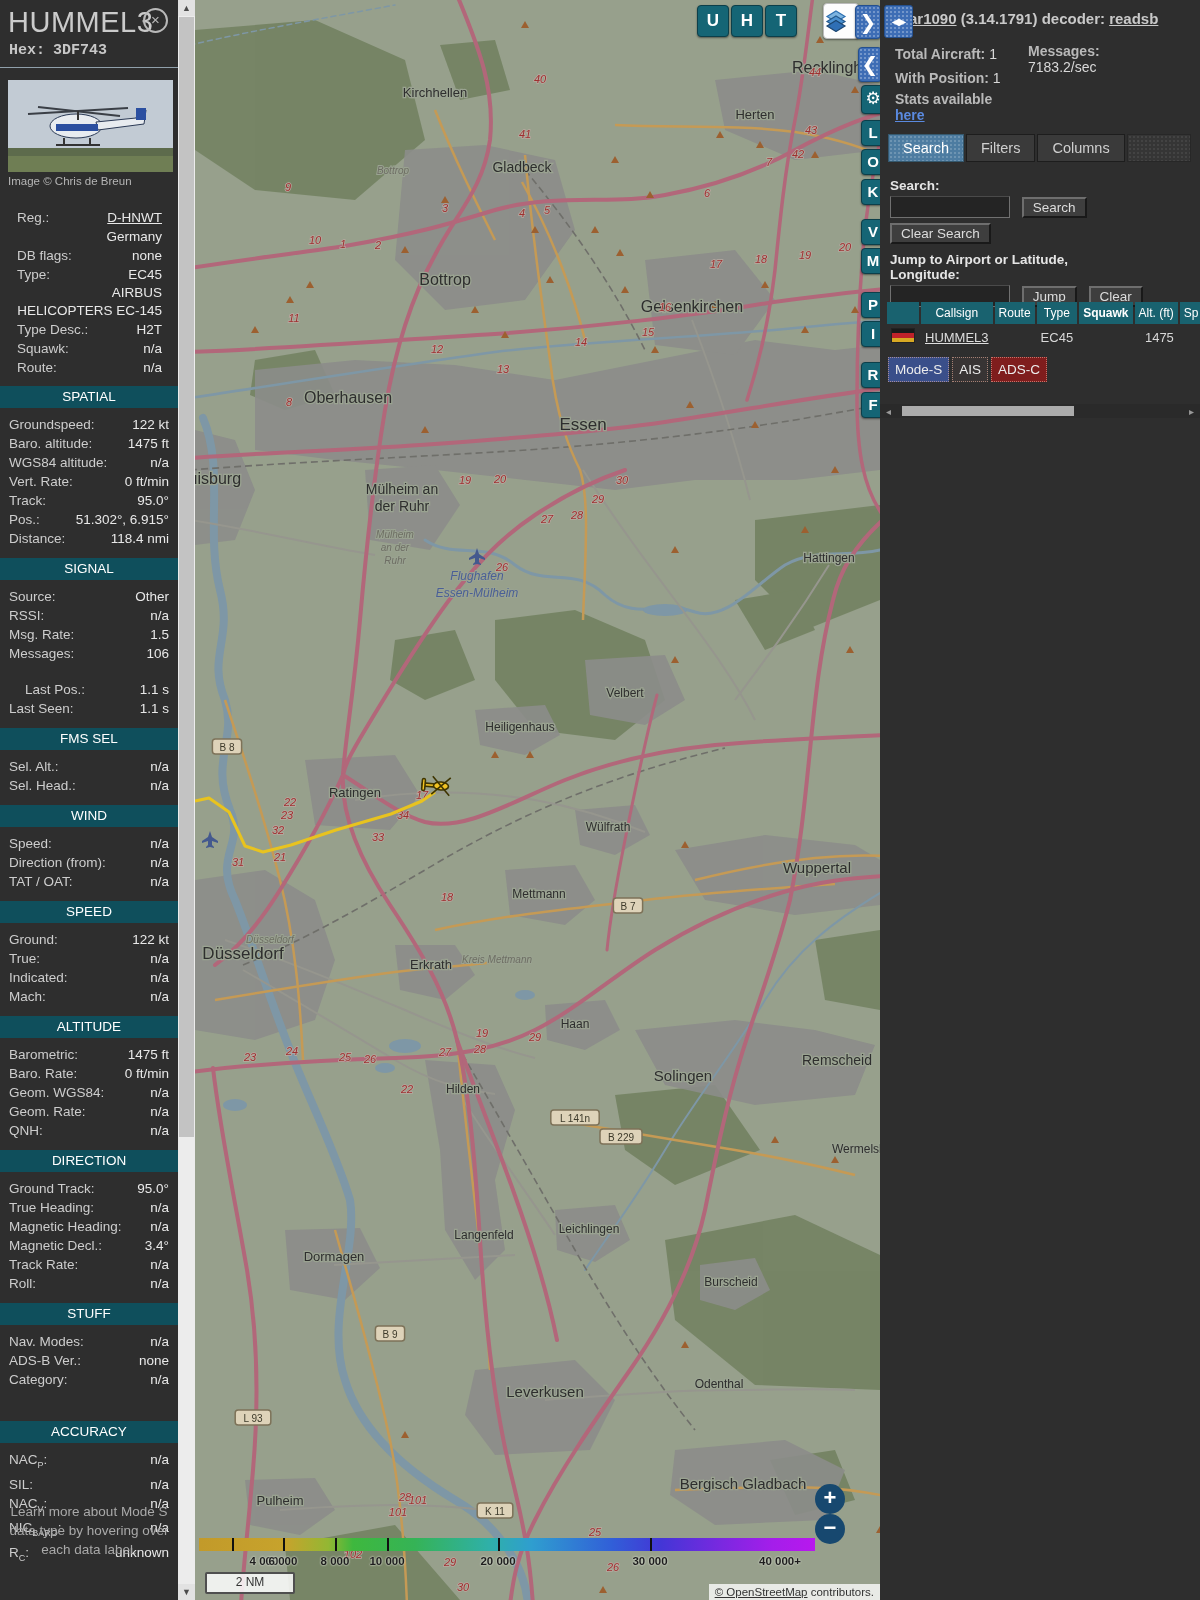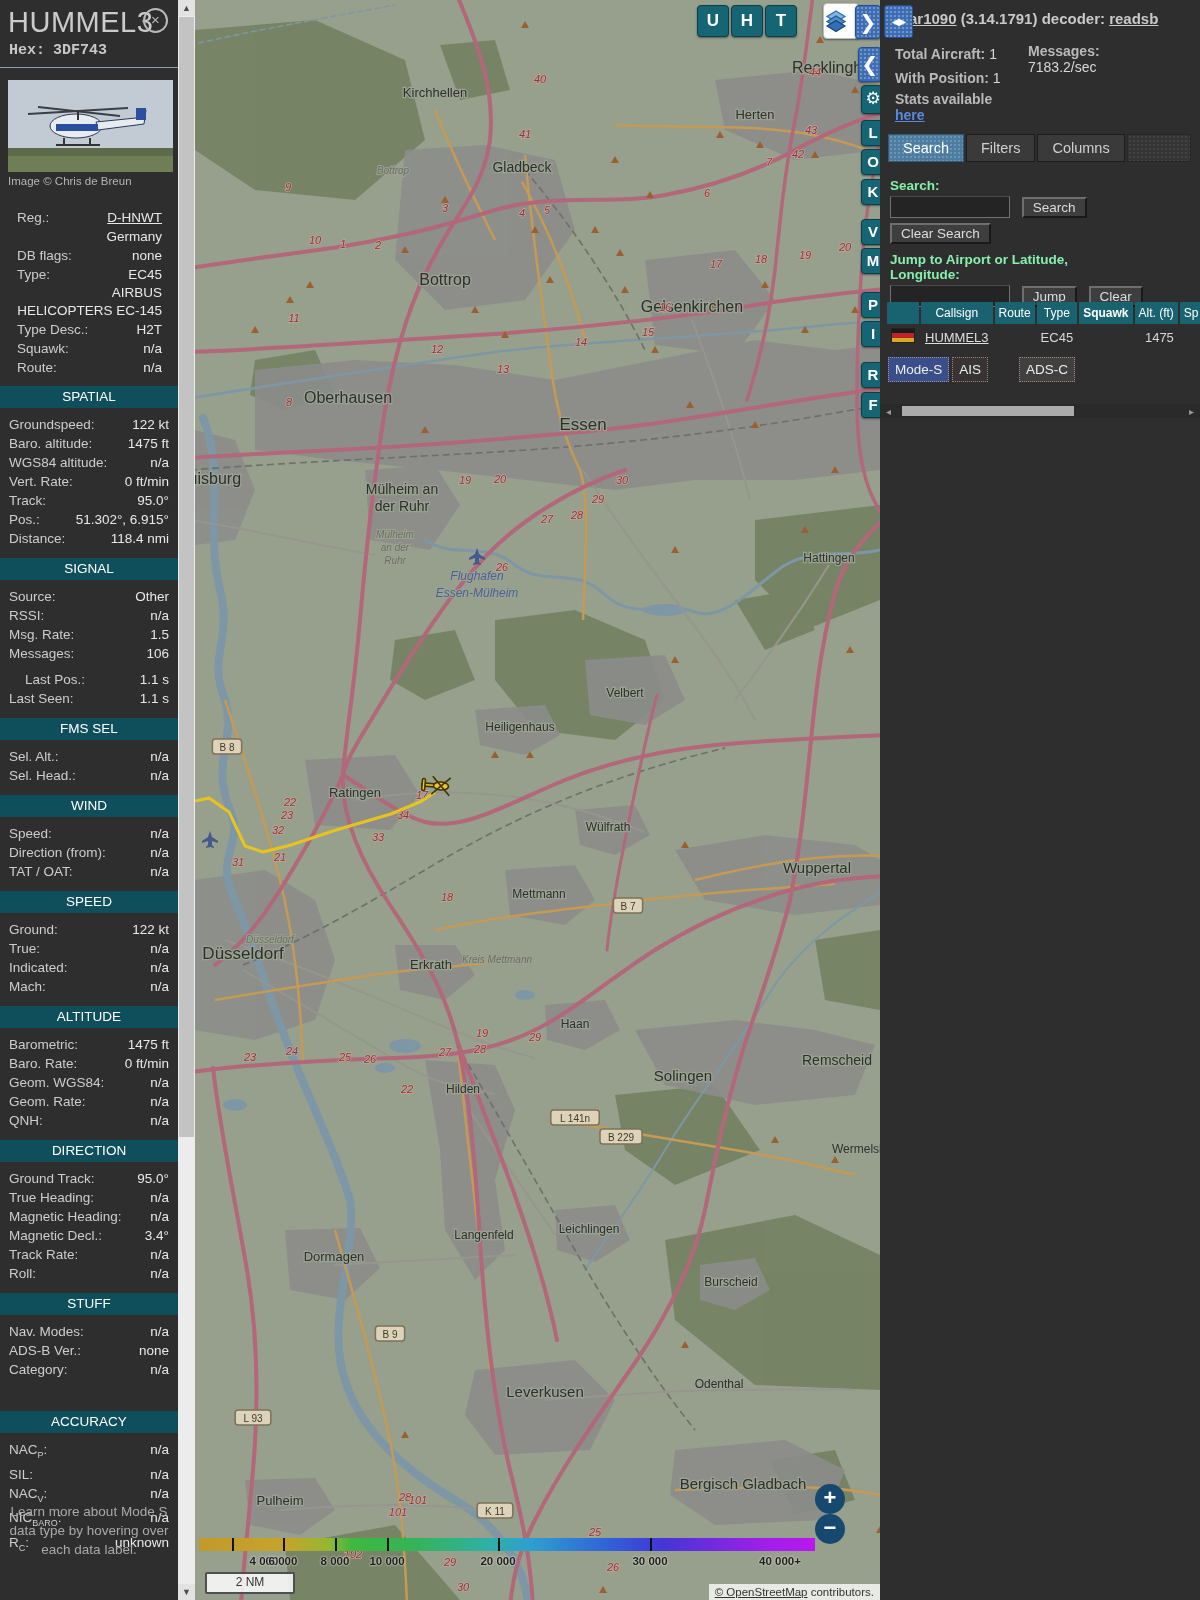--- a/index.html
+++ b/index.html
@@ -13,21 +13,21 @@
             color:#b9b9b9;font-size:15px;line-height:19px;text-align:center;cursor:pointer;}
   #sb-divider{height:1px;background:#90a0ab;margin:2px 0 0 0;}
   #sb-photo{position:absolute;left:8px;top:80px;width:165px;height:92px;background:#bcc6cf;overflow:hidden;}
   #sb-caption{position:absolute;left:8px;top:175px;font-size:11.5px;color:#b5b5b5;}
   #sb-rows-top{position:absolute;left:8px;top:208px;width:163px;}
   #sb-sections{position:absolute;left:0px;top:380px;width:178px;}
   .srow{display:flex;justify-content:space-between;font-size:13.5px;line-height:19px;padding:0 9px 0 9px;}
   .srow .lab{color:#cdcdcd;white-space:nowrap;}
   .srow .val{color:#e8e8e8;text-align:right;white-space:nowrap;}
   .srow.wide{display:block;text-align:right;color:#e8e8e8;line-height:18px;}
-  .srow.gap{margin-top:7px;padding-left:25px;}
+  .srow.gap{margin-top:17px;padding-left:25px;}
   .srow sub{font-size:9px;}
   .linkish{text-decoration:underline;cursor:pointer;}
   .sec-h{background:#0f4f5c;color:#ffffff;text-align:center;font-size:13.5px;line-height:22px;margin:6px 0 6px 0;}
   .sec-b{padding:1px 0 4px 0;}
   #sb-footer{position:absolute;left:4px;top:1502px;width:170px;text-align:center;font-size:13.5px;line-height:19px;color:#a9a9a9;}
   
   #sb-scroll{position:absolute;left:178px;top:0;width:17px;height:1600px;background:#ececec;}
   #sb-scroll .arr{position:absolute;left:0;width:17px;height:16px;background:#e2e2e2;color:#4c4c4c;font-size:9px;text-align:center;line-height:16px;}
   #sb-thumb{position:absolute;left:1px;top:17px;width:15px;height:1120px;background:#c3c3c3;}
   
@@ -60,21 +60,21 @@
   #pn-stats{position:absolute;left:15px;top:46px;font-size:14px;font-weight:bold;color:#b9b9b9;width:295px;}
   #pn-stats .val{font-weight:normal;color:#d8d8d8;}
   #pn-msgs{position:absolute;left:133px;top:-3px;width:150px;}
   #stats-here{color:#5a8ae0;text-decoration:underline;cursor:pointer;font-weight:bold;}
   #pn-tabs{position:absolute;left:8px;top:134px;display:flex;}
   .tab{background:#3a3a3a;border:1px solid #1d1d1d;color:#cfcfcf;font-size:14.5px;padding:5px 14px;margin-right:2px;cursor:pointer;}
   .tab.active{background:#4d7ca1;color:#fff;border-color:#35596f;
       background-image:radial-gradient(rgba(255,255,255,.18) 1px,transparent 1.2px);background-size:4px 4px;}
   #tabs-filler{width:62px;background:#353535;background-image:radial-gradient(rgba(255,255,255,.07) 1px,transparent 1.2px);background-size:4px 4px;border:1px solid #272727;}
   #pn-search{position:absolute;left:10px;top:178px;width:300px;font-size:13.5px;}
-  .pn-label{font-weight:bold;color:#86efac;margin-bottom:3px;}
+  .pn-label{font-weight:bold;color:#e5e5e5;margin-bottom:3px;}
   .pn-input{background:#242424;border:1px solid #707070;border-top-color:#4a4a4a;height:18px;width:110px;color:#ddd;padding:1px 4px;font-size:13px;vertical-align:middle;}
   .pn-btn{background:#3e3e3e;border:2px outset #6e6e6e;color:#dcdcdc;font-size:13.5px;padding:1px 9px;margin-left:8px;cursor:pointer;vertical-align:middle;}
   .pn-btn.noml{margin-left:0;margin-top:5px;}
   #jump-label{margin-top:8px;width:250px;}
   #pn-table{position:absolute;left:5px;top:300px;border-collapse:separate;border-spacing:2px;}
   #pn-table th{background:#19626f;color:#fff;font-size:12px;font-weight:normal;padding:4px 4px;white-space:nowrap;}
   #pn-table td{font-size:13px;color:#d8d8d8;padding:2px 4px;white-space:nowrap;}
   td.altcell{text-align:right;}
   .flag{display:inline-block;width:22px;height:13px;border:1px solid #222;}
   .flag div{height:33.3%;}
@@ -744,20 +744,20 @@
           <td><span class="callsign">HUMMEL3</span></td>
           <td></td>
           <td>EC45</td>
           <td></td>
           <td class="altcell">1475</td>
           <td></td>
         </tr>
       </tbody>
   </table>
   <div id="pn-badges">
-    <div id="badges-r2"><div class="badge" style="background: rgb(58, 79, 138);">Mode-S</div><div class="badge" style="background: rgb(56, 52, 52);">AIS</div><div class="badge" style="background: #404040; margin-left: 28px;">ADS-C</div></div>
+    <div id="badges-r2"><div class="badge" style="background: rgb(58, 79, 138);">Mode-S</div><div class="badge" style="background: rgb(56, 52, 52);">AIS</div><div class="badge" style="background: #7f1d1d;">ADS-C</div></div>
   </div>
   <div id="pn-hscroll">
     <div class="harr" style="left:6px">◂</div>
     <div id="pn-hthumb"></div>
     <div class="harr" style="right:6px">▸</div>
   </div>
 </div>
 
 </body></html>

